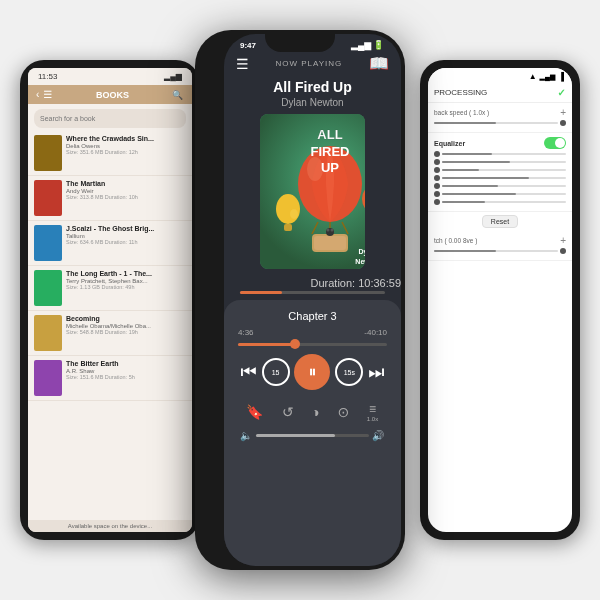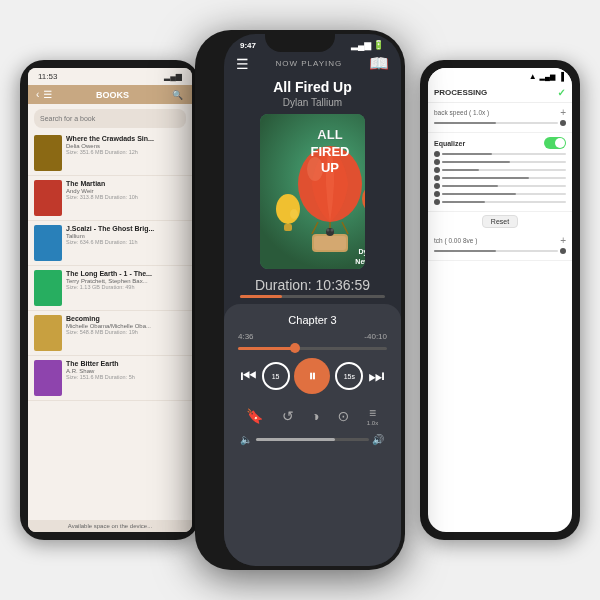--- a/index.html
+++ b/index.html
@@ -325,23 +325,23 @@
       padding: 0 36px 6px;
     }
     .book-cover-center {
       width: 140px;
       height: 155px;
       border-radius: 8px;
       overflow: hidden;
       position: relative;
     }
     .duration-info {
-      text-align: center;
+      text-align: right;
       color: #ccc;
-      font-size: 14px;
+      font-size: 11px;
       padding: 2px 0;
       flex-shrink: 0;
     }
     .read-info {
       text-align: center;
       color: #ccc;
       font-size: 8.5px;
       padding: 0 0 4px;
       flex-shrink: 0;
     }
@@ -565,21 +565,21 @@
   </div>
 
   <div class="phone-right">
     <div class="screen">
       <div class="right-status">
         <span style="font-size:8px;">▲</span>
         <span style="font-size:7px;">▂▄▆</span>
         <span style="font-size:8px;">▐</span>
       </div>
       <div class="right-header">
-        <span style="font-size:8px;font-weight:700;">PROCESSING</span>
+        <span style="font-size:8px;font-weight:400;">PROCESSING</span>
         <span style="color:#4cd964;font-size:10px;">✓</span>
       </div>
 
       <div class="right-section">
         <div class="toggle-row">
           <span style="font-size:6.5px;color:#666;">back speed ( 1.0x )</span>
           <span class="plus-minus">+</span>
         </div>
         <div class="eq-slider">
           <div class="eq-track">
@@ -665,21 +665,21 @@
         <span style="font-size:9px;">▂▄▆ 🔋</span>
       </div>
 
       <div class="center-nav">
         <span class="nav-icon">☰</span>
         <span class="nav-label">NOW PLAYING</span>
         <span class="nav-icon" style="font-size:16px;">📖</span>
       </div>
 
       <div class="center-book-title">All Fired Up</div>
-      <div class="center-book-author">Dylan Tallium</div>
+      <div class="center-book-author">Dylan Newton</div>
 
       <div class="cover-container">
         <div class="book-cover-center">
           <svg class="cover-art" viewBox="0 0 140 155" xmlns="http://www.w3.org/2000/svg">
 
             <rect width="140" height="155" fill="#3a7a5a"></rect>
             <rect width="140" height="155" fill="url(#bgGrad)"></rect>
             <defs>
               <radialGradient id="bgGrad" cx="50%" cy="40%" r="60%">
                 <stop offset="0%" stop-color="#4aaa7a"></stop>

